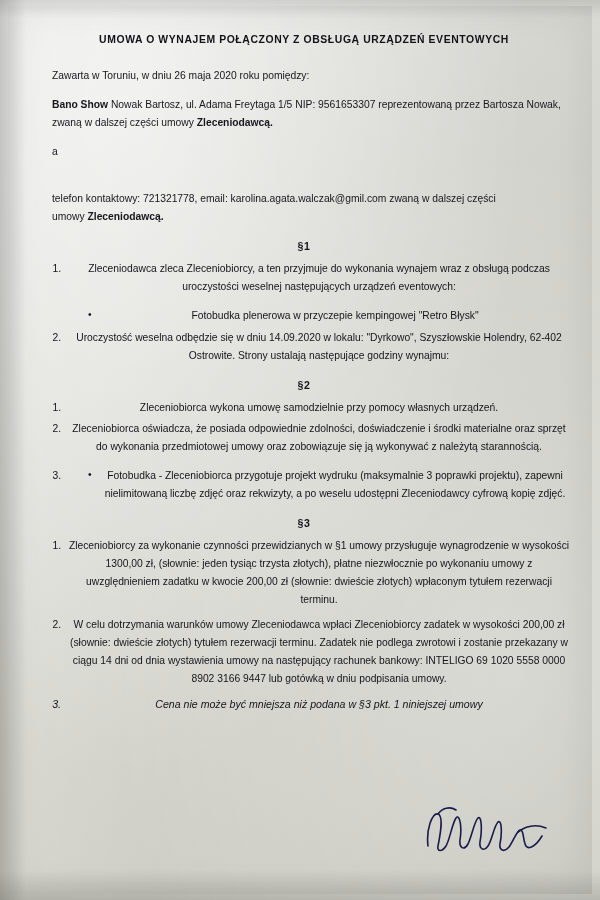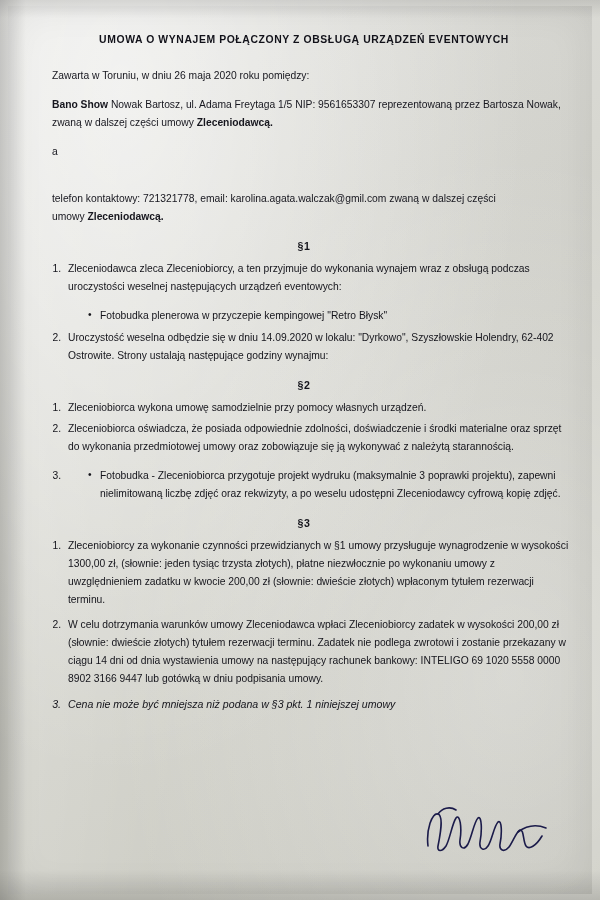--- a/index.html
+++ b/index.html
@@ -60,20 +60,21 @@
     font-size: 10.6px;
     font-weight: bold;
     margin: 14px 0 8px 0;
     letter-spacing: 0.5px;
   }
   ol.numbered {
     margin: 0 0 6px 0;
     padding-left: 26px;
     font-size: 10.3px;
     line-height: 1.75;
+    text-align: center;
   }
   ol.numbered > li {
     margin-bottom: 3px;
     padding-left: 4px;
   }
   ul.bullets {
     margin: 11px 0 4px 0;
     padding-left: 20px;
     list-style: none;
   }

